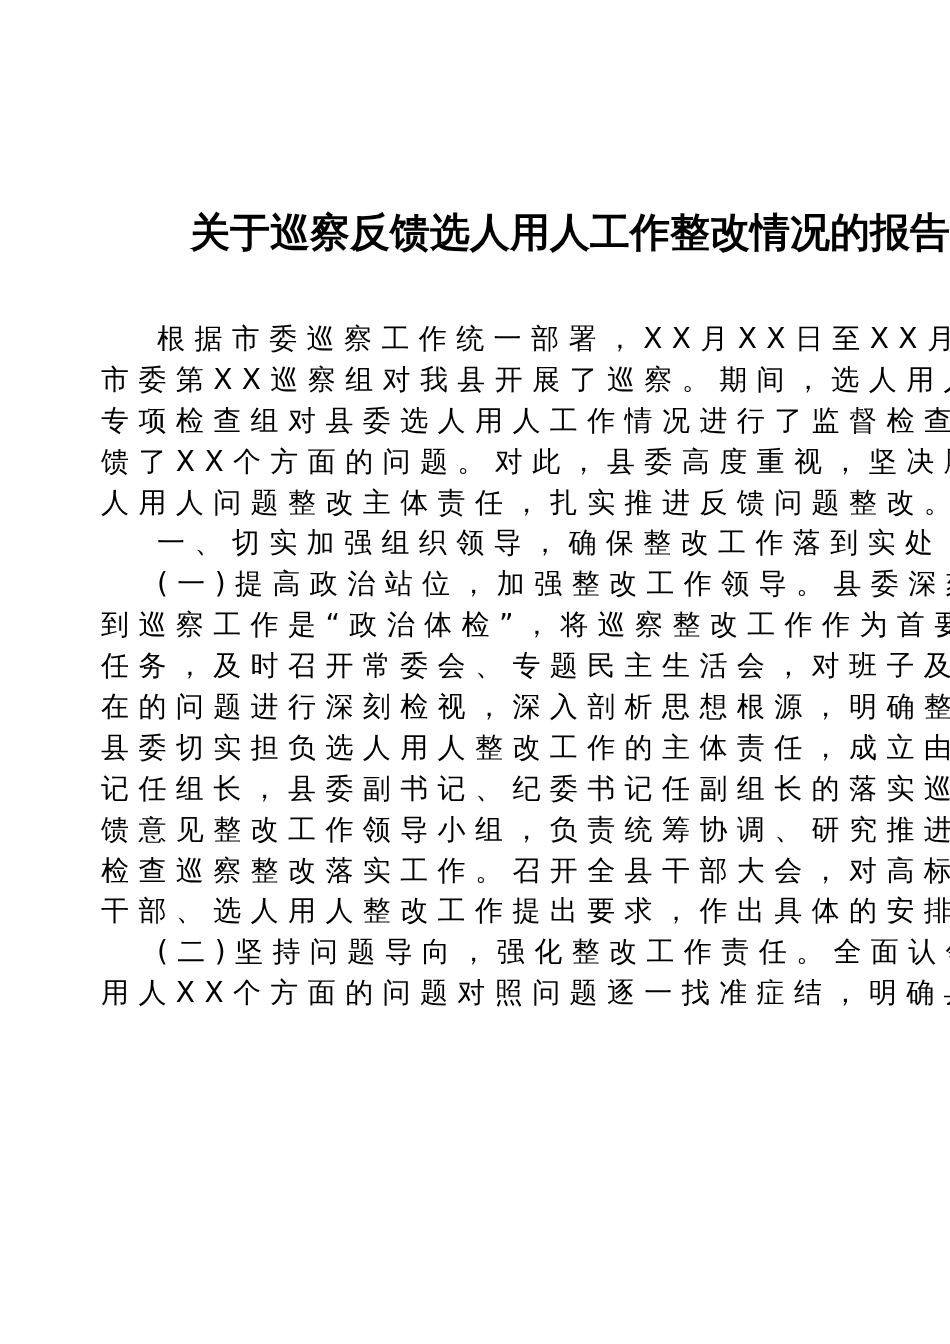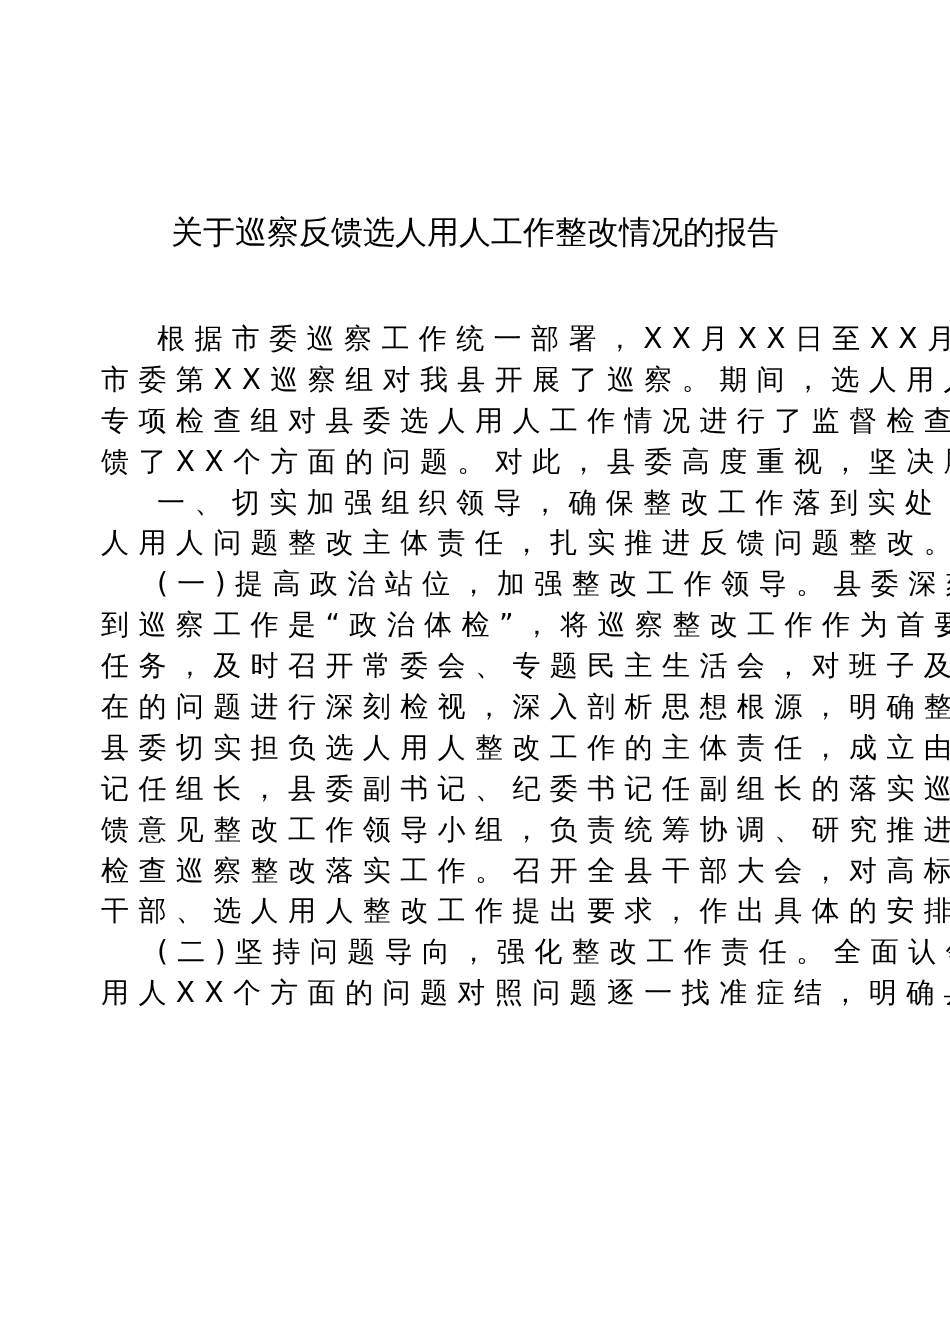--- a/index.html
+++ b/index.html
@@ -20,24 +20,24 @@
     top: 0;
     width: 950px;
     height: 1344px;
     background: #ffffff;
   }
   .title {
     position: absolute;
     left: 0;
     top: 208px;
     width: 950px;
-    text-align: center;
+    text-align: right;
     font-family: "DejaVu Serif", "Liberation Serif", serif;
-    font-weight: normal;
-    font-size: 32px;
+    font-weight: bold;
+    font-size: 40px;
     line-height: 48px;
     letter-spacing: 0px;
     white-space: nowrap;
   }
   .body {
     position: absolute;
     left: 101px;
     top: 319px;
     width: 750px;
     font-family: "DejaVu Sans", "Liberation Sans", sans-serif;
@@ -58,22 +58,22 @@
 <body>
 
 <div class="page">
   <div class="title">关于巡察反馈选人用人工作整改情况的报告</div>
 
   <div class="body">
     <span class="line indent">根据市委巡察工作统一部署，XX月XX日至XX月XX日，</span>
     <span class="line">市委第XX巡察组对我县开展了巡察。期间，选人用人工作</span>
     <span class="line">专项检查组对县委选人用人工作情况进行了监督检查，并反</span>
     <span class="line">馈了XX个方面的问题。对此，县委高度重视，坚决履行选</span>
+    <span class="line">人用人问题整改主体责任，扎实推进反馈问题整改。</span>
     <span class="line indent">一、切实加强组织领导，确保整改工作落到实处</span>
-    <span class="line">人用人问题整改主体责任，扎实推进反馈问题整改。</span>
     <span class="line indent">(一)提高政治站位，加强整改工作领导。县委深刻认识</span>
     <span class="line">到巡察工作是“政治体检”，将巡察整改工作作为首要政治</span>
     <span class="line">任务，及时召开常委会、专题民主生活会，对班子及成员存</span>
     <span class="line">在的问题进行深刻检视，深入剖析思想根源，明确整改要求。</span>
     <span class="line">县委切实担负选人用人整改工作的主体责任，成立由县委书</span>
     <span class="line">记任组长，县委副书记、纪委书记任副组长的落实巡察组反</span>
     <span class="line">馈意见整改工作领导小组，负责统筹协调、研究推进、督促</span>
     <span class="line">检查巡察整改落实工作。召开全县干部大会，对高标准严管</span>
     <span class="line">干部、选人用人整改工作提出要求，作出具体的安排部署。</span>
     <span class="line indent">(二)坚持问题导向，强化整改工作责任。全面认领选人</span>

